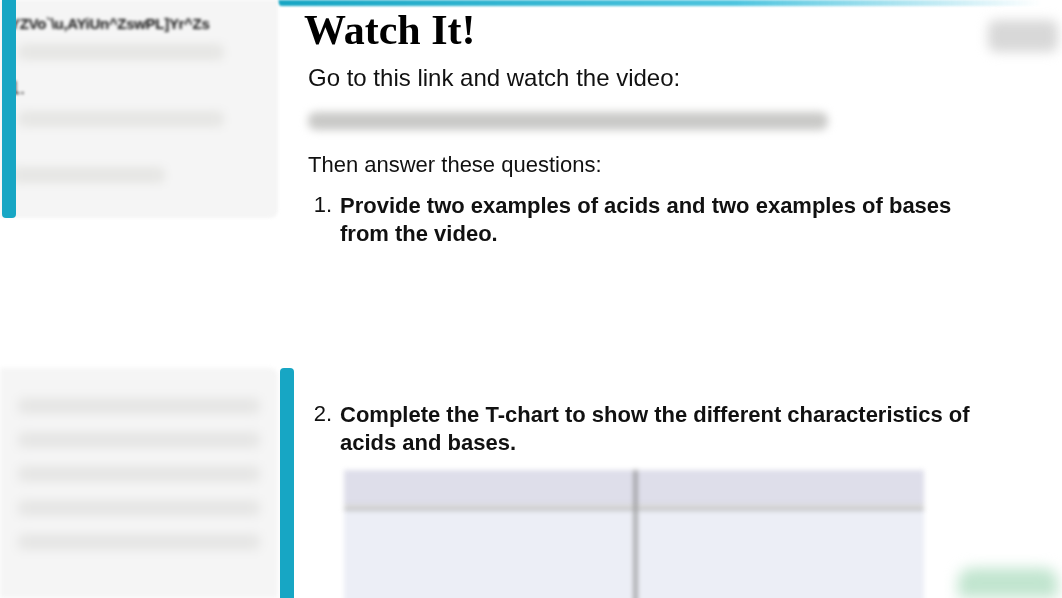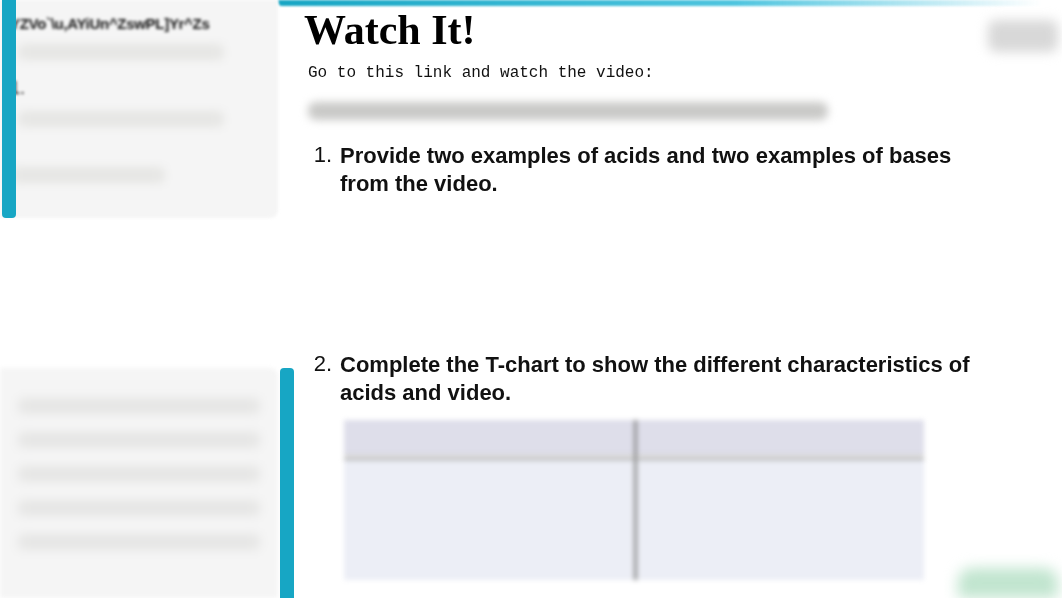--- a/index.html
+++ b/index.html
@@ -67,25 +67,24 @@
       padding: 6px 40px 0 26px;
     }
     .title {
       font-family: Georgia, 'Times New Roman', serif;
       font-size: 42px;
       font-weight: bold;
       color: #000;
       margin-bottom: 10px;
     }
     .subtext {
-      font-size: 16px;
+      font-size: 24px;
       color: #111;
       margin-left: 4px;
       margin-bottom: 20px;
-      font-family: Liberation Mono, monospace;
     }
     .link-blur {
       margin-left: 4px;
       height: 18px;
       width: 520px;
       background: #c9c9c7;
       border-radius: 8px;
       filter: blur(4px);
       margin-bottom: 22px;
     }
@@ -239,31 +238,32 @@
   </div>
 
   <div class="vbar"></div>
   <div class="vbar2"></div>
 
   <div class="main-content">
     <div class="content-inner">
       <h1 class="title">Watch It!</h1>
       <div class="subtext">Go to this link and watch the video:</div>
       <div class="link-blur"></div>
+      <div class="then-text">Then answer these questions:</div>
 
       <div class="q-row">
         <div class="q-num">1.</div>
         <div class="q-text">Provide two examples of acids and two examples of bases from the video.</div>
       </div>
 
       <div class="gap-area"></div>
 
       <div class="q-row">
         <div class="q-num">2.</div>
-        <div class="q-text">Complete the T-chart to show the different characteristics of acids and video.</div>
+        <div class="q-text">Complete the T-chart to show the different characteristics of acids and bases.</div>
       </div>
 
       <div class="tchart">
         <div class="trow header"></div>
         <div class="body"></div>
         <div class="tvline"></div>
         <div class="thline"></div>
       </div>
 
     </div>

